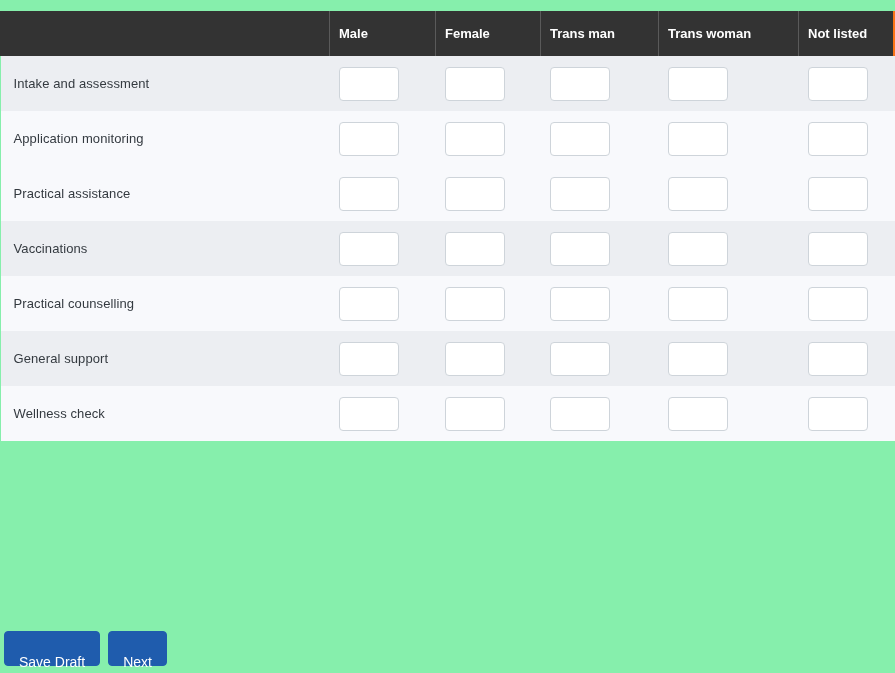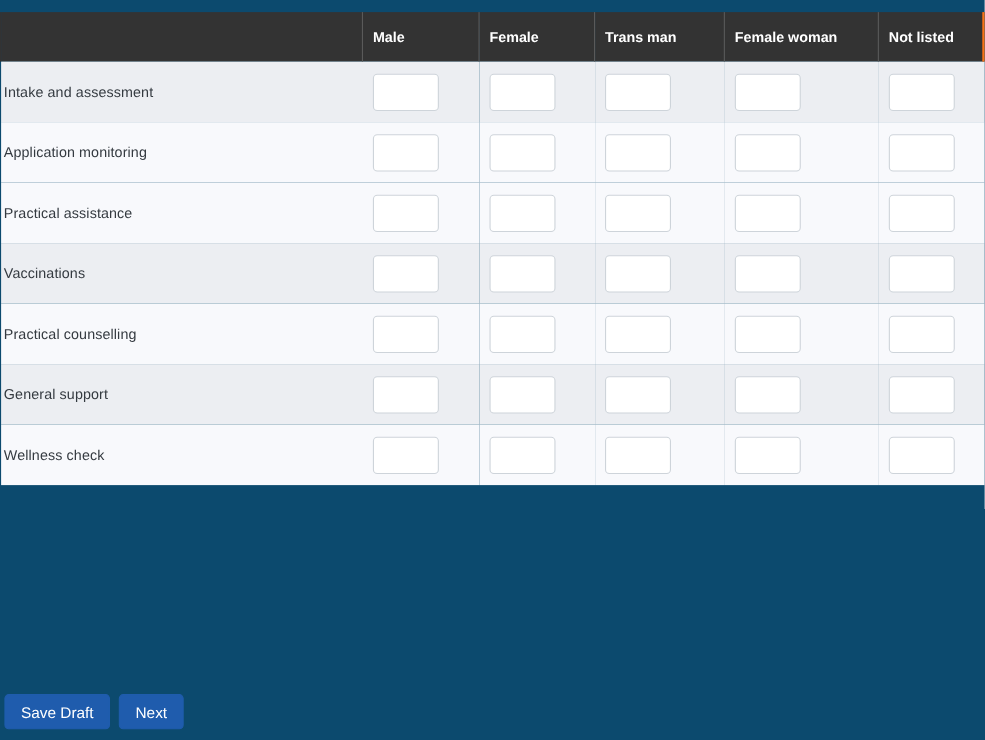--- a/index.html
+++ b/index.html
@@ -13,21 +13,21 @@
     height: 673px;
     background: #f7f8fc;
     font-family: "Liberation Sans", sans-serif;
     overflow: hidden;
   }
 
   .page {
     position: relative;
     width: 895px;
     height: 673px;
-    background: #0c4a6e;
+    background: #86efac;
   }
 
   
   .matrix-wrap {
     position: absolute;
     left: 0;
     top: 11px;
     width: 895px;
   }
 
@@ -73,21 +73,21 @@
   tbody td {
     padding: 0;
     border: 0;
     height: 55px;
     vertical-align: middle;
   }
 
   td.label-cell {
     font-size: 13px;
     color: #343a40;
-    padding-left: 3px;
+    padding-left: 13px;
     padding-right: 8px;
     line-height: 16px;
     letter-spacing: .1px;
     margin-left: 10px;
   }
 
   td.input-cell {
     text-align: left;
     padding-left: 9px;
   }
@@ -137,21 +137,21 @@
     align-items: center;
   }
   .btn {
     background: #1f5cad;
     color: #ffffff;
     border: 1px solid #1f5cad;
     border-radius: 4px;
     font-family: "Liberation Sans", sans-serif;
     font-size: 14px;
     line-height: 1;
-    padding: 9px 14px 10px 14px;
+    padding: 23px 14px 10px 14px;
     height: 32px;
     cursor: pointer;
     white-space: nowrap;
   }
 </style>
 </head>
 <body>
 
 <div class="page">
 
@@ -164,21 +164,21 @@
           <col class="c-3">
           <col class="c-4">
           <col class="c-5">
       </colgroup>
       <thead>
         <tr>
           <th class="th-label"></th>
         <th>Male</th>
             <th>Female</th>
             <th>Trans man</th>
-            <th>Female woman</th>
+            <th>Trans woman</th>
             <th class="th-last">Not listed</th>
           </tr>
       </thead>
       <tbody>
           <tr class="r-odd">
             <td class="label-cell"><span>Intake and assessment</span></td>
             <td class="input-cell">
               <input type="text" class="num-input" value="" style="">
             </td>
             <td class="input-cell">

